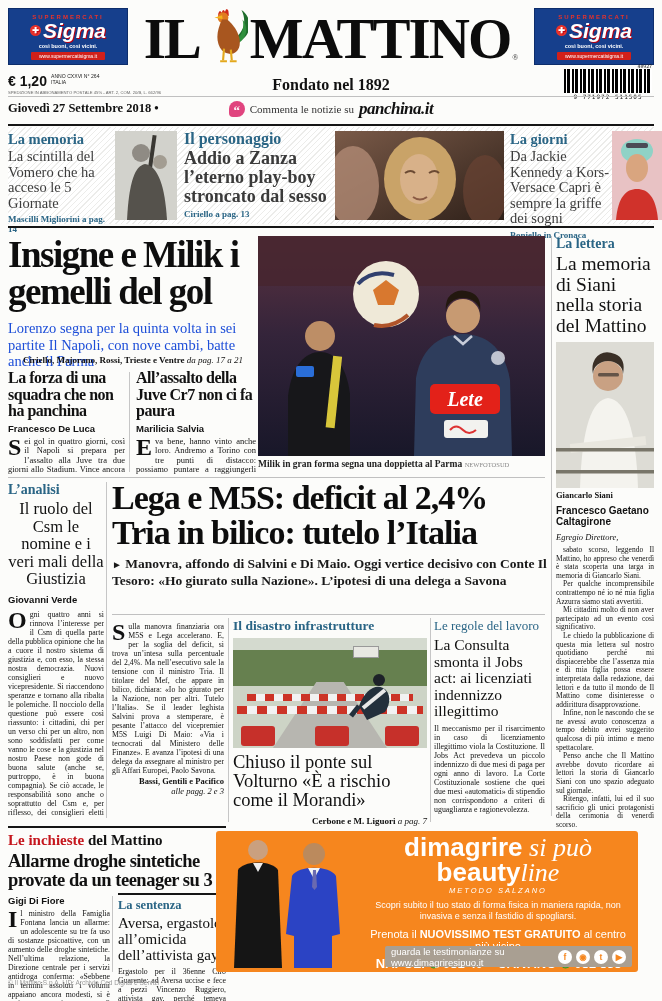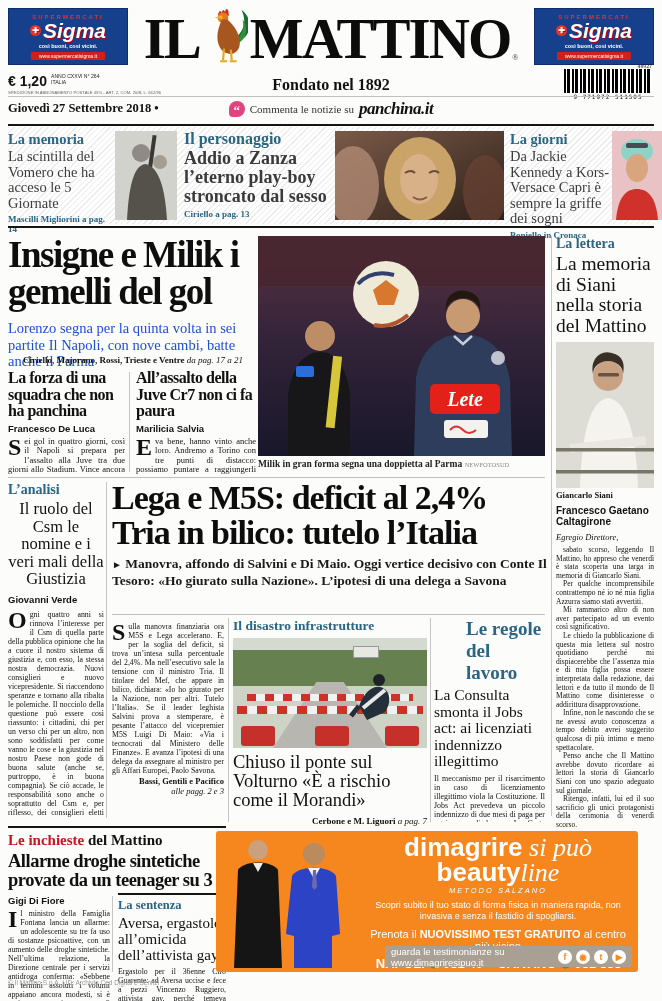--- a/index.html
+++ b/index.html
@@ -83,21 +83,21 @@
   .sig b { font-family:"Liberation Serif",serif; }
   .sig i { font-style:italic; }
 
   .colB { position:absolute; left:233px; top:618px; width:194px; }
   .cb-kicker { font-size:13.5px; font-weight:bold; color:#2a6585; }
   .photo-bridge { position:relative; width:194px; height:110px; margin-top:4px; overflow:hidden; background:#cdd4c6;}
   .cb-head { font-size:18.5px; line-height:19px; margin-top:5px; color:#111; }
   .cb-by { text-align:right; font-size:9px; font-weight:bold; margin-top:6px;}
 
   .colC { position:absolute; left:434px; top:618px; width:111px; height:204px; overflow:hidden;}
-  .cc-kicker { font-size:19px; font-weight:bold; color:#2a6585;margin-left:32px; }
+  .cc-kicker { font-size:13px; font-weight:normal; color:#2a6585; }
   .cc-head { font-size:15.5px; line-height:16.5px; margin-top:3px; }
   .cc-body { font-size:7.9px; line-height:9.1px; text-align:justify; margin-top:4px; }
 
   
   .inq { position:absolute; left:8px; top:832px; width:218px; }
   .inq-kicker { font-size:15px; font-weight:bold; }
   .inq-red { color:#c5161d; }
   .inq-head { font-size:18.5px; font-weight:bold; line-height:19px; letter-spacing:-0.5px; margin-top:3px;}
   .inq-author { font-size:9.5px; font-weight:bold; font-family:"Liberation Sans",sans-serif; margin-top:5px;}
   .inq-body { font-size:7.8px; line-height:9px; text-align:justify; margin-top:3px;}
@@ -319,21 +319,21 @@
         <rect x="14" y="98" width="76" height="9" fill="#e9e7df" transform="rotate(-6 52 102)"></rect>
         <rect x="0" y="106" width="98" height="3.5" fill="#787569"></rect>
         <rect x="0" y="128" width="98" height="3.5" fill="#787569"></rect>
       </svg>
     </div>
     <div class="lt-cap">Giancarlo Siani</div>
     <div class="lt-author">Francesco Gaetano Caltagirone</div>
     <div class="lt-sal">Egregio Direttore,</div>
     <div class="lt-p" style="margin-top:4px;">sabato scorso, leggendo Il Mattino, ho appreso che venerdì è stata scoperta una targa in memoria di Giancarlo Siani.</div>
     <div class="lt-p">Per qualche incomprensibile contrattempo né io né mia figlia Azzurra siamo stati avvertiti.</div>
-    <div class="lt-p">Mi rammarico altro di non aver partecipato ad un evento così significativo.</div>
+    <div class="lt-p">Mi cittadini molto di non aver partecipato ad un evento così significativo.</div>
     <div class="lt-p">Le chiedo la pubblicazione di questa mia lettera sul nostro quotidiano perché mi dispiacerebbe che l’assenza mia e di mia figlia possa essere interpretata dalla redazione, dai lettori e da tutto il mondo de Il Mattino come disinteresse o addirittura disapprovazione.</div>
     <div class="lt-p">Infine, non le nascondo che se ne avessi avuto conoscenza a tempo debito avrei suggerito qualcosa di più intimo e meno spettacolare.</div>
     <div class="lt-p">Penso anche che Il Mattino avrebbe dovuto ricordare ai lettori la storia di Giancarlo Siani con uno spazio adeguato sul giornale.</div>
     <div class="lt-p">Ritengo, infatti, lui ed il suo sacrificio gli unici protagonisti della cerimonia di venerdì scorso.</div>
   </div>
 
   <div class="hline" style="left:8px; width:537px; top:477px;"></div>
   <div class="abs" style="left:8px; top:482px; width:96px; height:336px; overflow:hidden;">
     <div style="font-size:14px; font-weight:bold; color:#2a6585;">L’analisi</div>
     <div style="font-size:16.5px; line-height:17.5px; margin-top:2px;text-align:center;">Il ruolo del Csm le nomine e i veri mali della Giustizia</div>

